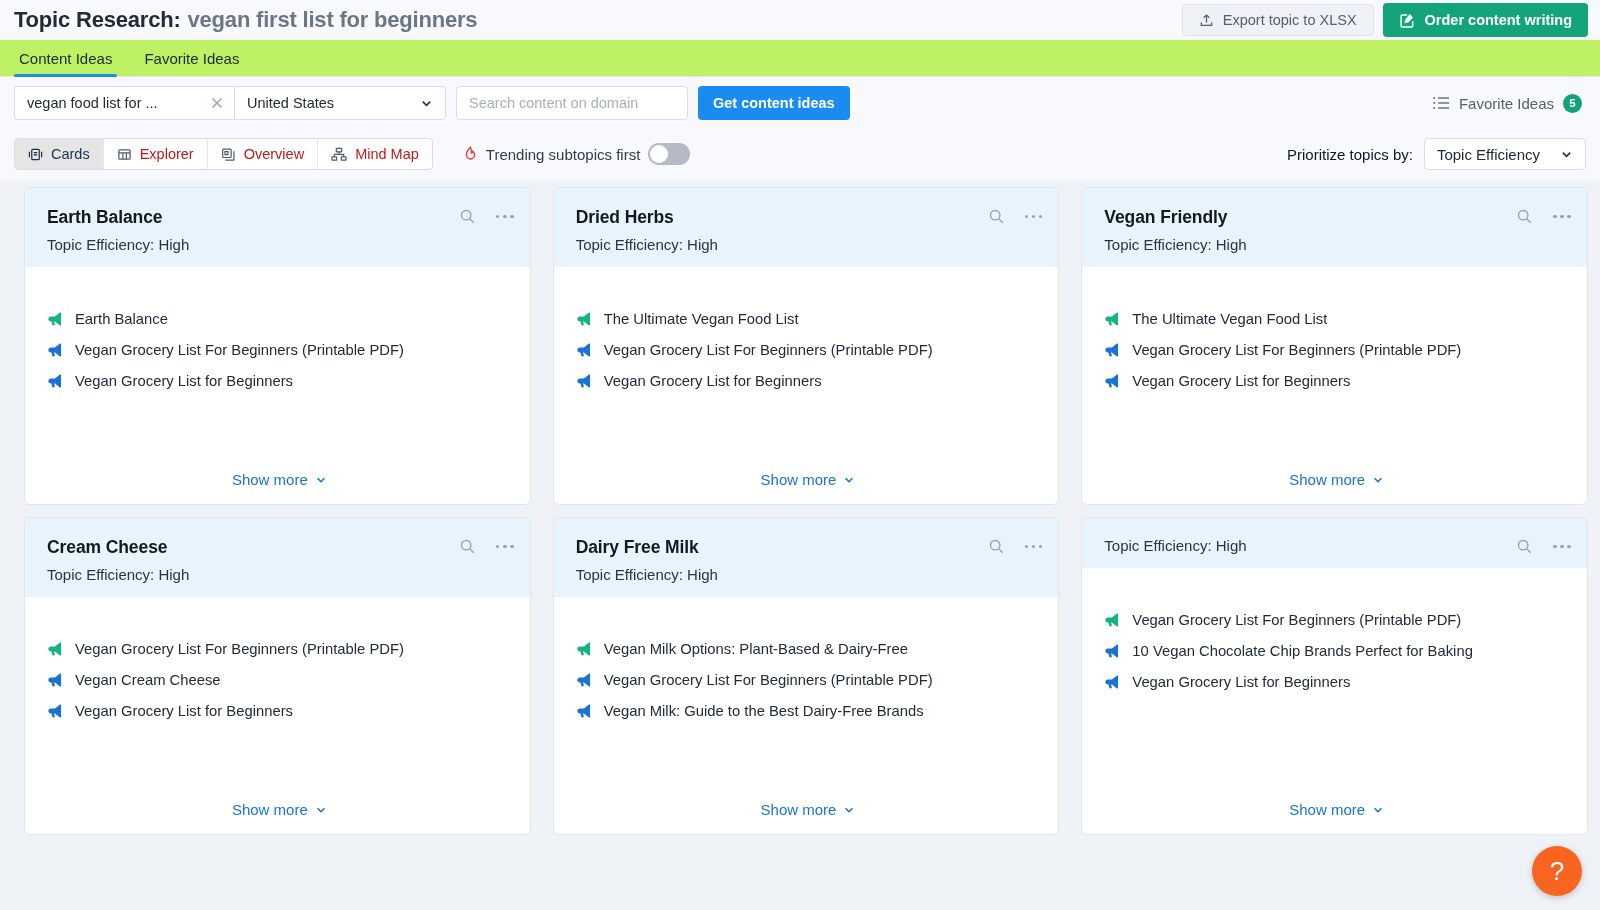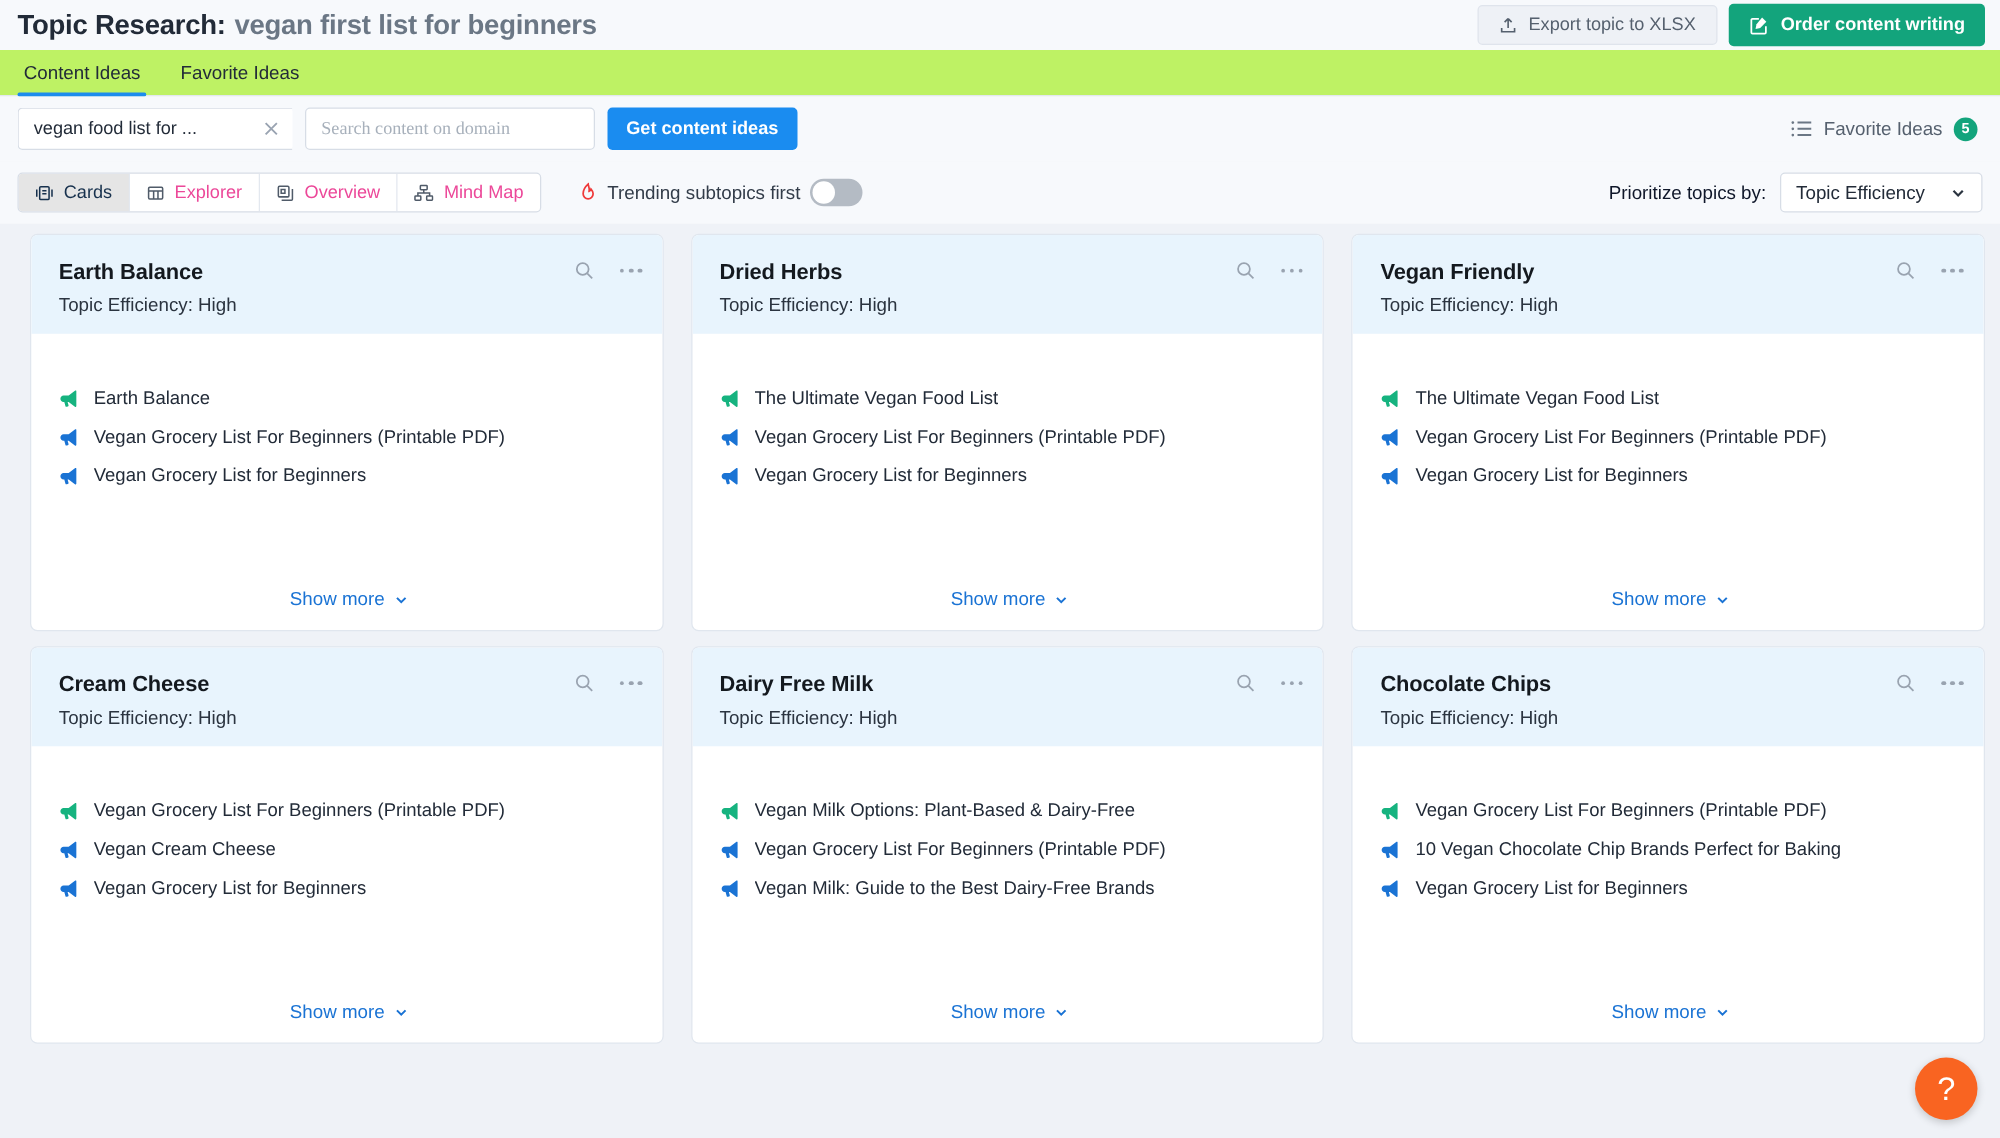--- a/index.html
+++ b/index.html
@@ -144,21 +144,21 @@
     border: 1px solid #d7dde6;
     border-radius: 4px;
     padding: 0 12px;
     width: 232px;
     margin-left: 10px;
     display: flex; align-items: center;
     cursor: text;
   }
   .domain-box input {
     border: none; outline: none;
-    font-family: Liberation Serif, serif;
+    font-family: Liberation Sans, sans-serif;
     font-size: 14.5px;
     color: #c2410c;
     width: 100%;
     background: transparent;
   }
   .domain-box input::placeholder { color: #a7b0bb; }
   .btn-ideas {
     height: 34px;
     margin-left: 10px;
     padding: 0 15px;
@@ -201,21 +201,21 @@
     height: 32px;
     background: #ffffff;
     border: 1px solid #d7dde6;
     border-radius: 4px;
     overflow: hidden;
   }
   .seg-item {
     display: flex; align-items: center; gap: 8px;
     padding: 0 13px;
     font-size: 14.5px;
-    color: #ec4899;
+    color: #b91c1c;
     border-right: 1px solid #e3e8ef;
     cursor: pointer;
     white-space: nowrap;
   }
   .seg-item:last-child { border-right: none; }
   .seg-item.active { background: #e5e5e5; color: #17314d; }
   .trending {
     display: flex; align-items: center; gap: 8px;
     margin-left: 30px;
   }
@@ -381,20 +381,28 @@
     <span>Favorite Ideas</span>
   </div>
 </div>
 
 <div class="search-row">
   <div class="kw-box">
     <span class="kw-text">vegan food list for ...</span>
     <span class="kw-clear">
       <svg width="12" height="12" viewBox="0 0 12 12" stroke="#9aa4b2" stroke-width="1.5">
           <path d="M1.5 1.5l9 9M10.5 1.5l-9 9"></path>
+        </svg>
+    </span>
+  </div>
+  <div class="country-box">
+    <span class="country-text">United States</span>
+    <span>
+      <svg width="13" height="13" viewBox="0 0 14 14" fill="none" stroke="#2b3440" stroke-width="1.9">
+          <path d="M3 5l4 4 4-4"></path>
         </svg>
     </span>
   </div>
   <div class="domain-box">
     <input type="text" placeholder="Search content on domain" style="">
   </div>
   <div class="btn-ideas">
     <span>Get content ideas</span>
   </div>
   <div class="fav-ideas">
@@ -740,21 +748,20 @@
           <span>
             <svg width="12" height="12" viewBox="0 0 14 14" fill="none" stroke="#1a73d4" stroke-width="1.9">
               <path d="M3 5l4 4 4-4"></path>
             </svg>
           </span>
         </div>
       </div>
     </div>
     <div class="card">
       <div class="card-head">
-        <div class="card-title">Chocolate Chips</div>
         <div class="card-eff">Topic Efficiency: High</div>
         <div class="card-head-icons">
           <span class="ico-btn">
             <svg width="17" height="17" viewBox="0 0 18 18" fill="none" stroke="#99a3b0" stroke-width="1.5">
               <circle cx="7.6" cy="7.6" r="5"></circle>
               <path d="M11.4 11.4l4.2 4.2"></path>
             </svg>
           </span>
           <span class="ico-btn dots">
             <span></span>

